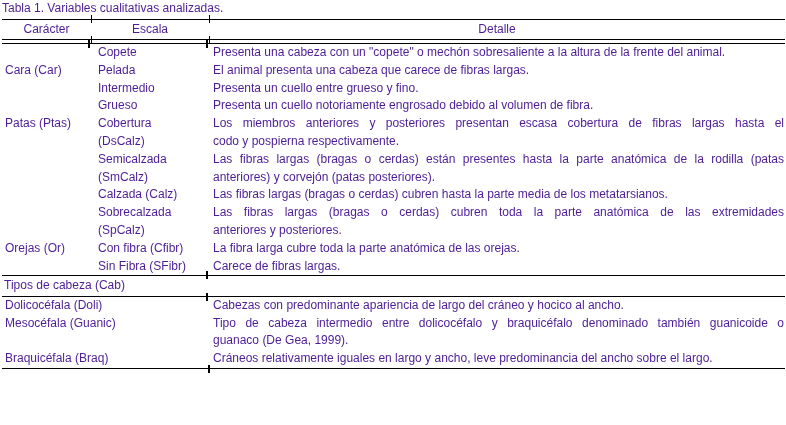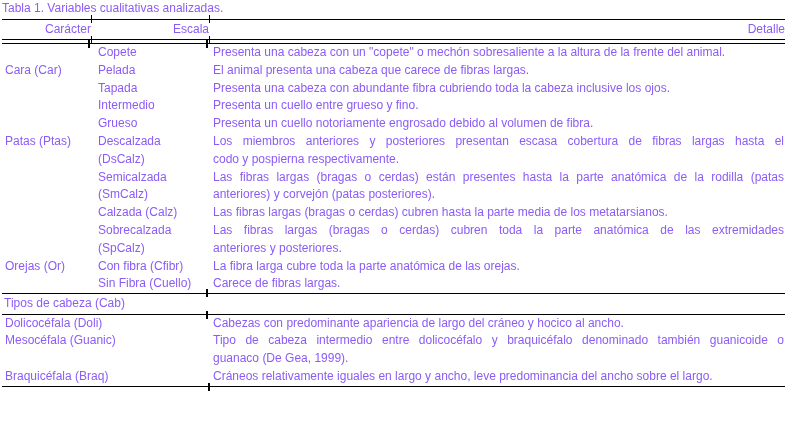--- a/index.html
+++ b/index.html
@@ -1,31 +1,31 @@
 <!DOCTYPE html>
 <html><head>
 <meta charset="utf-8">
 <style>
   html,body{margin:0;padding:0;background:#fff;}
   .page{
     width:786px;height:425px;box-sizing:border-box;
     padding:2px 0 0 2px;overflow:hidden;background:#fff;
     font-family:"Liberation Sans","DejaVu Sans",sans-serif;
-    font-size:12px;color:#8b5cf6;
+    font-size:12px;color:#4c1d95;
   }
   .title{line-height:13px;margin:0 0 4px 0;white-space:pre;}
   table{
     width:783px;border-collapse:collapse;table-layout:fixed;
     border-top:1.5px solid #000;border-bottom:1.5px solid #000;
     font-size:12px;
   }
   col.c1{width:89px;}
   col.c2{width:118px;}
   th{
-    font-weight:normal;text-align:right;position:relative;
+    font-weight:normal;text-align:center;position:relative;
     padding:2px 0 2px 0;line-height:15px;border-bottom:1.5px solid #000;
   }
   td{vertical-align:top;line-height:17.8px;padding:0;position:relative;}
   td.col-caracter{padding-left:3px;white-space:pre-line;}
   td.col-escala{padding-left:7px;white-space:pre-line;}
   td.col-detalle{padding-left:4px;padding-right:1px;}
   tr.section-row td{
     border-top:1.5px solid #000;border-bottom:1.5px solid #000;
     padding:1px 0 2px 2px;line-height:16.5px;white-space:pre;
   }
@@ -72,36 +72,31 @@
           <td class="col-escala">Copete</td>
           <td class="col-detalle">Presenta una cabeza con un "copete" o mechón sobresaliente a la altura de la frente del animal.</td>
         </tr>
         <tr>
           <td class="col-caracter">Cara (Car)</td>
           <td class="col-escala">Pelada</td>
           <td class="col-detalle">El animal presenta una cabeza que carece de fibras largas.</td>
         </tr>
         <tr>
           <td class="col-caracter"></td>
-          <td class="col-escala">Tapada</td>
-          <td class="col-detalle">Presenta una cabeza con abundante fibra cubriendo toda la cabeza inclusive los ojos.</td>
-        </tr>
-        <tr>
-          <td class="col-caracter"></td>
           <td class="col-escala">Intermedio</td>
           <td class="col-detalle">Presenta un cuello entre grueso y fino.</td>
         </tr>
         <tr>
           <td class="col-caracter"></td>
           <td class="col-escala">Grueso</td>
           <td class="col-detalle">Presenta un cuello notoriamente engrosado debido al volumen de fibra.</td>
         </tr>
         <tr>
           <td class="col-caracter">Patas (Ptas)</td>
-          <td class="col-escala"><div>Descalzada</div><div>(DsCalz)</div></td>
+          <td class="col-escala"><div>Cobertura</div><div>(DsCalz)</div></td>
           <td class="col-detalle">
             <div class="stretch">Los miembros anteriores y posteriores presentan escasa cobertura de fibras largas hasta el</div>
             <div>codo y pospierna respectivamente.</div>
           </td>
         </tr>
         <tr>
           <td class="col-caracter"></td>
           <td class="col-escala"><div>Semicalzada</div><div>(SmCalz)</div></td>
           <td class="col-detalle">
             <div class="stretch">Las fibras largas (bragas o cerdas) están presentes hasta la parte anatómica de la rodilla (patas</div>
@@ -121,21 +116,21 @@
             <div>anteriores y posteriores.</div>
           </td>
         </tr>
         <tr>
           <td class="col-caracter">Orejas (Or)</td>
           <td class="col-escala">Con fibra (Cfibr)</td>
           <td class="col-detalle">La fibra larga cubre toda la parte anatómica de las orejas.</td>
         </tr>
         <tr>
           <td class="col-caracter"></td>
-          <td class="col-escala">Sin Fibra (Cuello)</td>
+          <td class="col-escala">Sin Fibra (SFibr)</td>
           <td class="col-detalle">Carece de fibras largas.</td>
         </tr>
         <tr class="section-row">
           <td colspan="3"><span>Tipos de cabeza (Cab)</span><span class="tick t" style="left: 204px;"></span><span class="tick b" style="left: 204px;"></span></td>
         </tr>
         <tr>
           <td class="col-caracter" colspan="2">Dolicocéfala (Doli)</td>
           <td class="col-detalle">Cabezas con predominante apariencia de largo del cráneo y hocico al ancho.</td>
         </tr>
         <tr>

